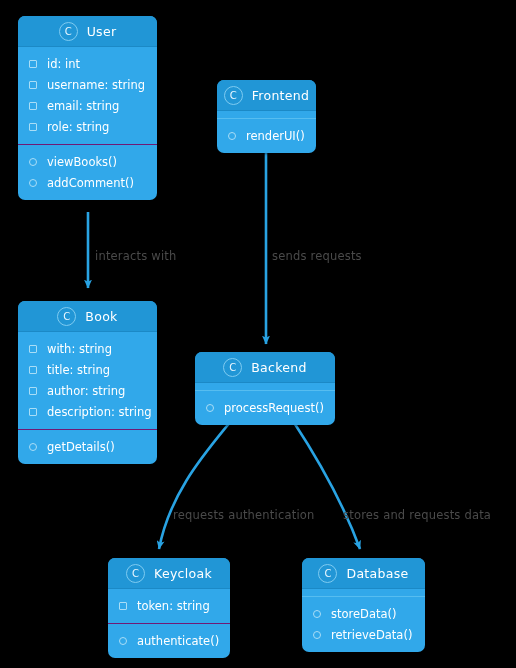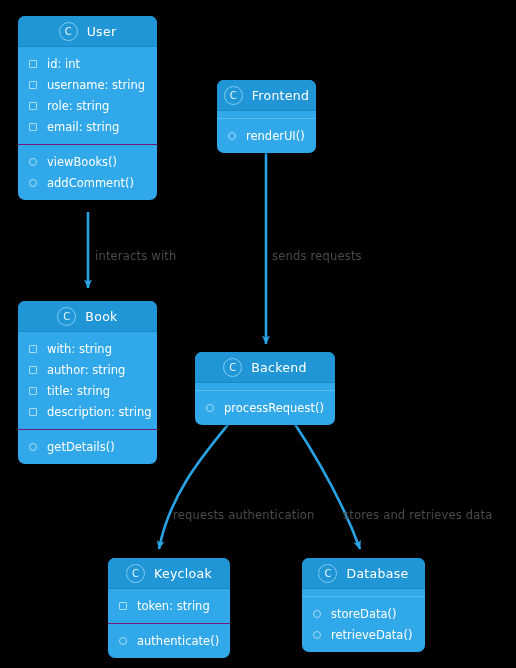--- a/index.html
+++ b/index.html
@@ -136,26 +136,26 @@
       <div class="uml-row">
         <span class="marker attr"></span>
         <span class="row-label">id: int</span>
       </div>
       <div class="uml-row">
         <span class="marker attr"></span>
         <span class="row-label">username: string</span>
       </div>
       <div class="uml-row">
         <span class="marker attr"></span>
+        <span class="row-label">email: string</span>
+      </div>
+      <div class="uml-row">
+        <span class="marker attr"></span>
         <span class="row-label">role: string</span>
       </div>
-      <div class="uml-row">
-        <span class="marker attr"></span>
-        <span class="row-label">email: string</span>
-      </div>
     </div>
     <div class="uml-section methods">
       <div class="uml-row">
         <span class="marker method"></span>
         <span class="row-label">viewBooks()</span>
       </div>
       <div class="uml-row">
         <span class="marker method"></span>
         <span class="row-label">addComment()</span>
       </div>
@@ -181,25 +181,25 @@
       <span class="class-badge">C</span>
       <span class="class-title">Book</span>
     </div>
     <div class="uml-section attrs">
       <div class="uml-row">
         <span class="marker attr"></span>
         <span class="row-label">with: string</span>
       </div>
       <div class="uml-row">
         <span class="marker attr"></span>
+        <span class="row-label">title: string</span>
+      </div>
+      <div class="uml-row">
+        <span class="marker attr"></span>
         <span class="row-label">author: string</span>
-      </div>
-      <div class="uml-row">
-        <span class="marker attr"></span>
-        <span class="row-label">title: string</span>
       </div>
       <div class="uml-row">
         <span class="marker attr"></span>
         <span class="row-label">description: string</span>
       </div>
     </div>
     <div class="uml-section methods">
       <div class="uml-row">
         <span class="marker method"></span>
         <span class="row-label">getDetails()</span>
@@ -254,15 +254,15 @@
       <div class="uml-row">
         <span class="marker method"></span>
         <span class="row-label">retrieveData()</span>
       </div>
     </div>
   </div>
 
   <div class="edge-label" style="left:95px; top:249px;text-align:right;">interacts with</div>
   <div class="edge-label" style="left:272px; top:249px;">sends requests</div>
   <div class="edge-label" style="left:173px; top:508px;">requests authentication</div>
-  <div class="edge-label" style="left:343px; top:508px;">stores and retrieves data</div>
+  <div class="edge-label" style="left:343px; top:508px;">stores and requests data</div>
 
 </div>
 
 </body></html>

